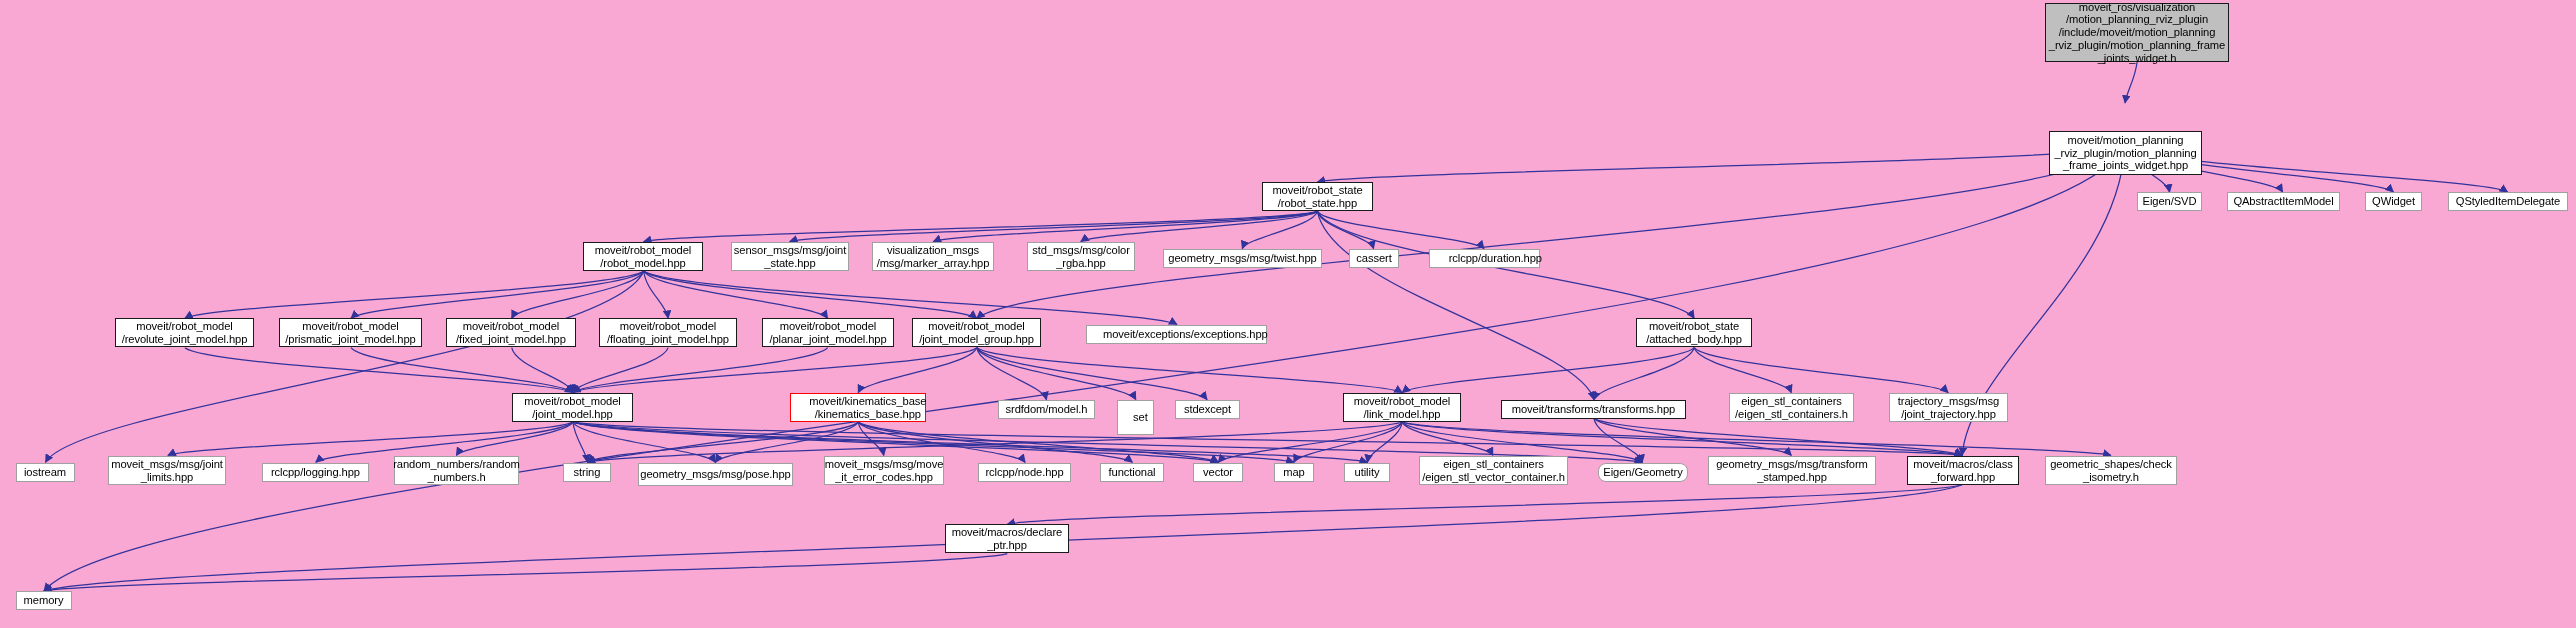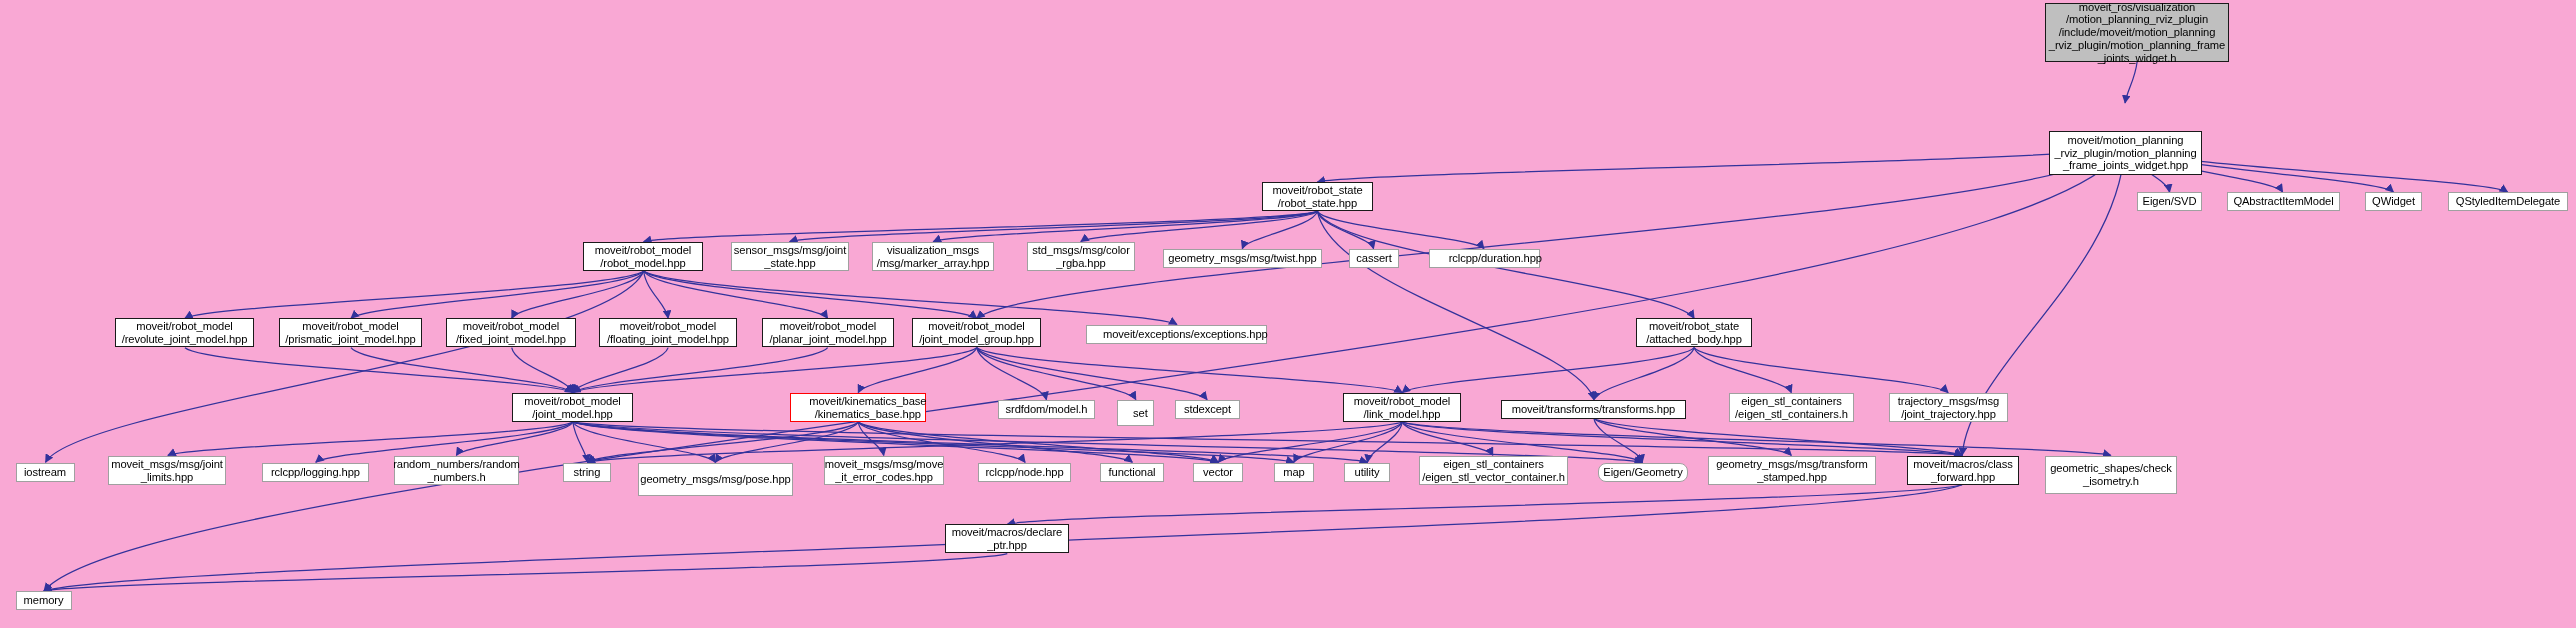--- a/index.html
+++ b/index.html
@@ -174,50 +174,50 @@
     <div class="node strong" style="left: 912px; top: 318px; width: 129px; height: 29px;">moveit/robot_model
 /joint_model_group.hpp</div>
     <div class="node " style="left: 1086px; top: 325px; width: 181px; height: 19px; padding-left: 20px;">moveit/exceptions/exceptions.hpp</div>
     <div class="node strong" style="left: 1636px; top: 318px; width: 116px; height: 29px;">moveit/robot_state
 /attached_body.hpp</div>
     <div class="node strong" style="left: 512px; top: 393px; width: 121px; height: 29px;">moveit/robot_model
 /joint_model.hpp</div>
     <div class="node red" style="left: 790px; top: 393px; width: 136px; height: 29px;">moveit/kinematics_base
 /kinematics_base.hpp</div>
     <div class="node " style="left: 998px; top: 400px; width: 97px; height: 18.6px;">srdfdom/model.h</div>
-    <div class="node " style="left: 1117px; top: 400px; width: 37px; height: 26px; padding-left: 12px;">set</div>
+    <div class="node " style="left: 1117px; top: 400px; width: 37px; height: 35px; padding-left: 12px;">set</div>
     <div class="node " style="left: 1175px; top: 400px; width: 65px; height: 18.6px;">stdexcept</div>
     <div class="node strong" style="left: 1343px; top: 393px; width: 118px; height: 29px;">moveit/robot_model
 /link_model.hpp</div>
     <div class="node strong" style="left: 1501px; top: 400px; width: 185px; height: 18.6px;">moveit/transforms/transforms.hpp</div>
     <div class="node " style="left: 1729px; top: 393px; width: 125px; height: 29px;">eigen_stl_containers
 /eigen_stl_containers.h</div>
     <div class="node " style="left: 1889px; top: 393px; width: 119px; height: 29px;">trajectory_msgs/msg
 /joint_trajectory.hpp</div>
     <div class="node " style="left: 15.5px; top: 463px; width: 59px; height: 18.6px;">iostream</div>
     <div class="node " style="left: 108px; top: 456px; width: 118px; height: 29px;">moveit_msgs/msg/joint
 _limits.hpp</div>
     <div class="node " style="left: 262px; top: 463px; width: 107px; height: 18.6px;">rclcpp/logging.hpp</div>
     <div class="node " style="left: 394px; top: 456px; width: 125px; height: 29px;">random_numbers/random
 _numbers.h</div>
     <div class="node " style="left: 563px; top: 463px; width: 48px; height: 18.6px;">string</div>
-    <div class="node " style="left: 638px; top: 463px; width: 155px; height: 33px;">geometry_msgs/msg/pose.hpp</div>
+    <div class="node " style="left: 638px; top: 463px; width: 155px; height: 23px;">geometry_msgs/msg/pose.hpp</div>
     <div class="node " style="left: 824px; top: 456px; width: 120px; height: 29px;">moveit_msgs/msg/move
 _it_error_codes.hpp</div>
     <div class="node " style="left: 978px; top: 463px; width: 93px; height: 18.6px;">rclcpp/node.hpp</div>
     <div class="node " style="left: 1100px; top: 463px; width: 64px; height: 18.6px;">functional</div>
     <div class="node " style="left: 1193px; top: 463px; width: 50px; height: 18.6px;">vector</div>
     <div class="node " style="left: 1274px; top: 463px; width: 40px; height: 18.6px;">map</div>
     <div class="node " style="left: 1344px; top: 463px; width: 46px; height: 18.6px;">utility</div>
     <div class="node " style="left: 1419px; top: 456px; width: 149px; height: 29px;">eigen_stl_containers
 /eigen_stl_vector_container.h</div>
     <div class="node " style="left: 1598px; top: 463px; width: 90px; height: 18.6px; border-radius: 8px;">Eigen/Geometry</div>
     <div class="node " style="left: 1708px; top: 456px; width: 168px; height: 29px;">geometry_msgs/msg/transform
 _stamped.hpp</div>
     <div class="node strong" style="left: 1907px; top: 456px; width: 112px; height: 29px;">moveit/macros/class
 _forward.hpp</div>
-    <div class="node " style="left: 2045px; top: 456px; width: 132px; height: 38px;">geometric_shapes/check
+    <div class="node " style="left: 2045px; top: 456px; width: 132px; height: 29px;">geometric_shapes/check
 _isometry.h</div>
     <div class="node strong" style="left: 945px; top: 524px; width: 124px; height: 29px;">moveit/macros/declare
 _ptr.hpp</div>
     <div class="node " style="left: 15.5px; top: 591px; width: 56px; height: 18.6px;">memory</div>
   </div>
 
 
 </body></html>

